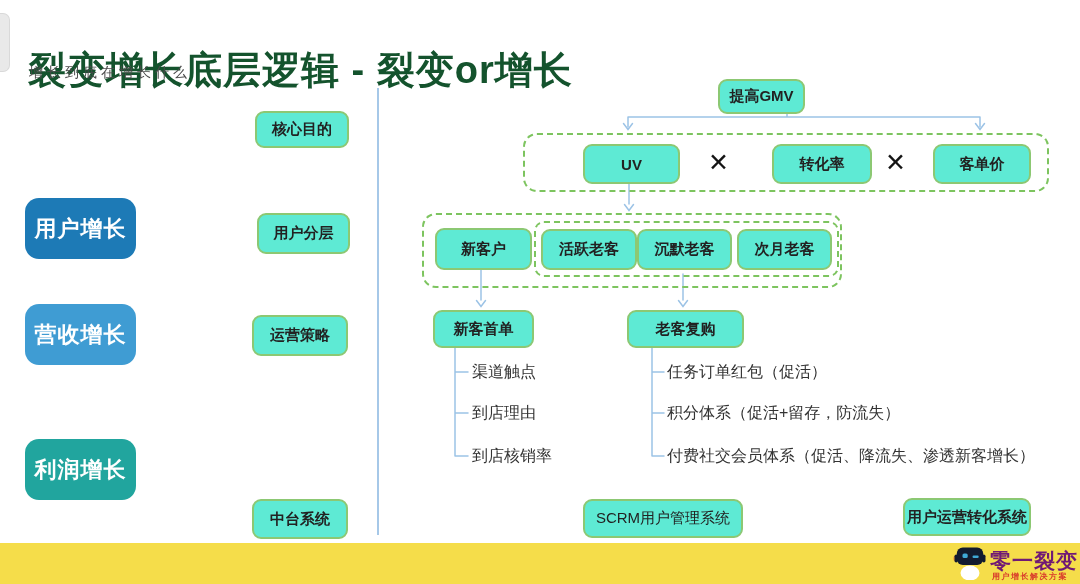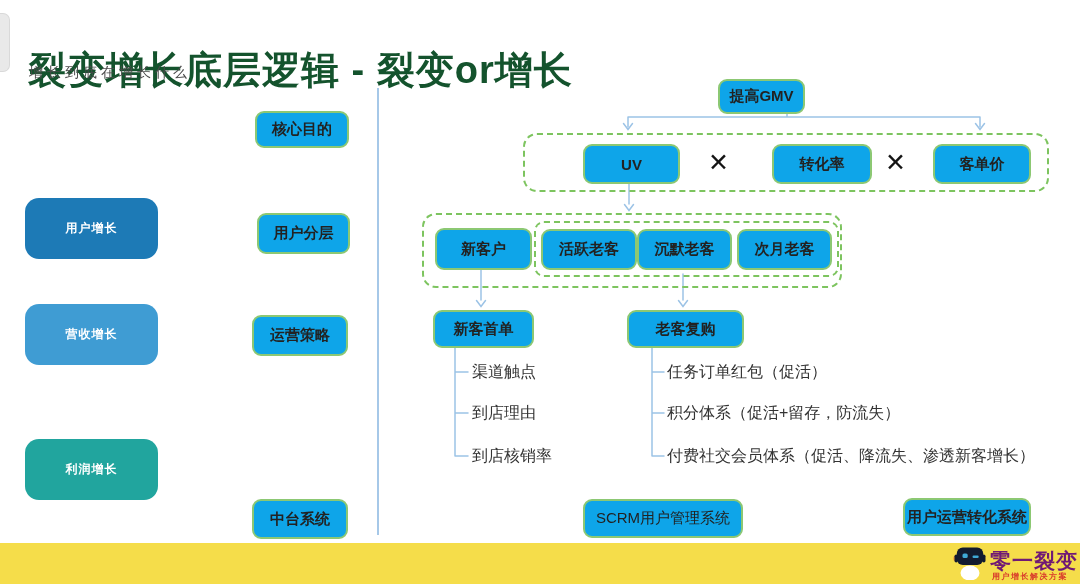--- a/index.html
+++ b/index.html
@@ -15,29 +15,29 @@
   .subtitle{
     position:absolute;left:29px;top:64px;
     font-size:14px;color:#4a4a4a;letter-spacing:4px;white-space:nowrap;
   }
   .accent-tab{
     position:absolute;left:0;top:13px;width:9px;height:57px;
     background:#e9e9e9;border:1px solid #d9d9d9;border-left:none;
     border-radius:0 7px 7px 0;
   }
   .growth{
-    position:absolute;left:25px;width:133px;height:61px;
+    position:absolute;left:25px;width:111px;height:61px;
     border-radius:14px;display:flex;align-items:center;justify-content:center;
-    color:#ffffff;font-size:12px;font-weight:800;letter-spacing:1px;
+    color:#ffffff;font-size:22px;font-weight:800;letter-spacing:1px;
   }
   .g0{background:var(--accent-user);}
   .g1{background:var(--accent-revenue);}
   .g2{background:var(--accent-profit);margin-top:25px;}
   .box{
-    position:absolute;background:#0ea5e9;
+    position:absolute;background:#5eead4;
     border:2px solid var(--green-border);border-radius:9px;
     display:flex;align-items:center;justify-content:center;
     font-size:15px;font-weight:600;color:#222222;white-space:nowrap;
   }
   .dashed{
     position:absolute;border:2px dashed var(--green-dashed);border-radius:14px;
     background:transparent;
   }
   .divider{
     position:absolute;left:377px;top:88px;width:2px;height:447px;

